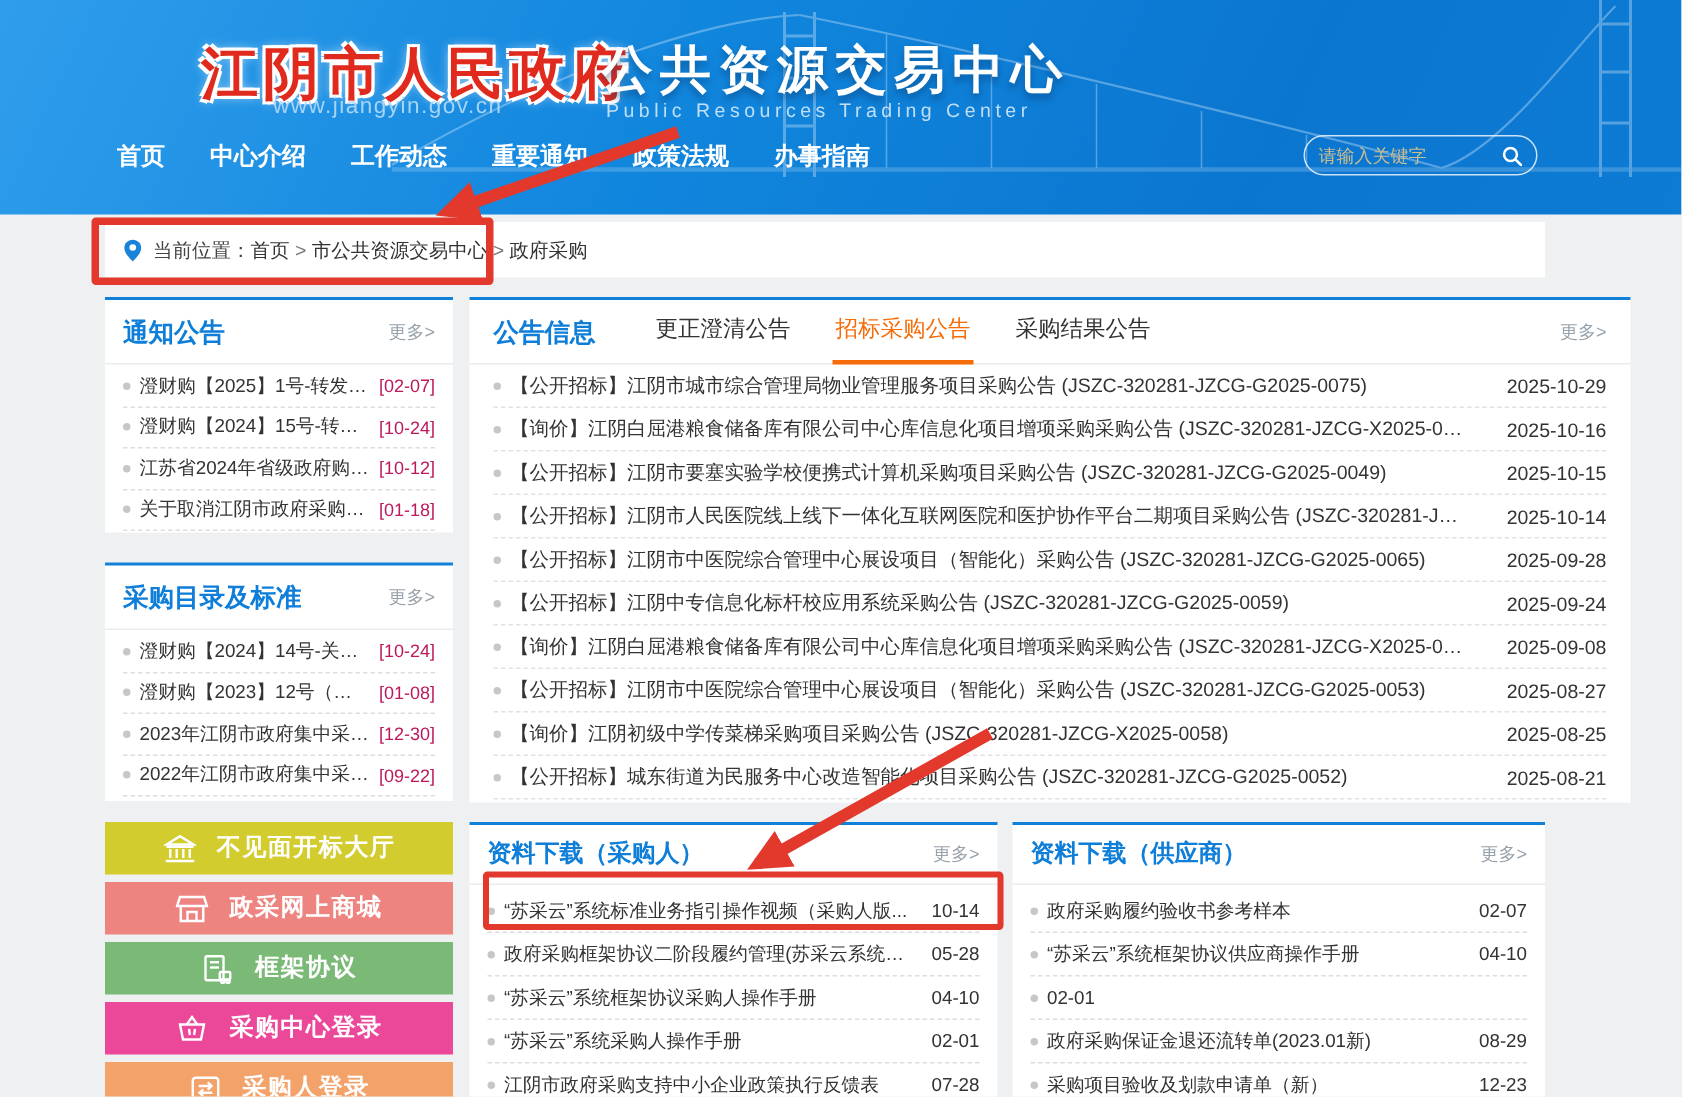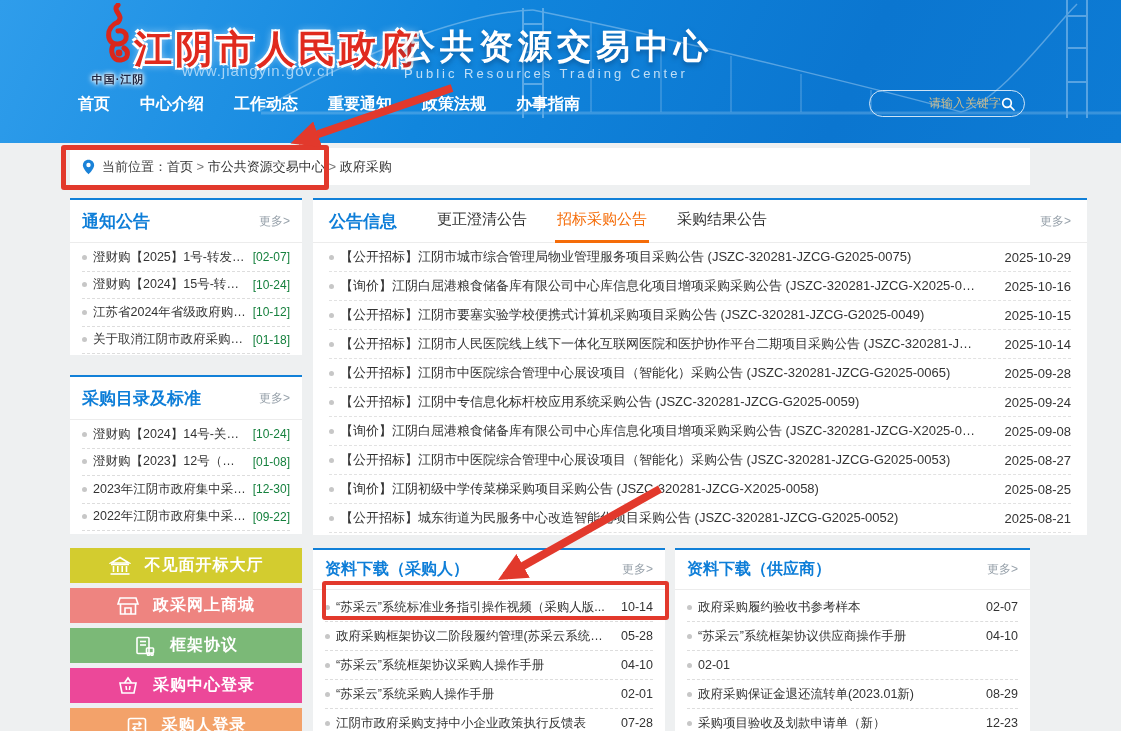--- a/index.html
+++ b/index.html
@@ -17,21 +17,21 @@
     letter-spacing:3px; text-shadow:-2px -2px 0 #fff,2px -2px 0 #fff,-2px 2px 0 #fff,2px 2px 0 #fff,0 0 8px rgba(255,255,255,.9); }
   .gov-url { position:absolute; left:182px; top:62px; font-size:15px; color:rgba(180,220,248,.9); letter-spacing:1px; }
   .center-title { position:absolute; left:401px; top:24px; font-size:34px; font-weight:bold; color:#fff;
     letter-spacing:5px; text-shadow:0 3px 5px rgba(8,58,108,.5); }
   .center-sub { position:absolute; left:404px; top:66px; font-size:13px; color:rgba(222,238,252,.85); letter-spacing:3px; }
   .main-nav { position:absolute; left:78px; top:94px; display:flex; gap:30px; }
   .nav-item { font-size:16px; color:#fff; font-weight:bold; cursor:pointer; white-space:nowrap; }
   .search-box { position:absolute; right:96px; top:90px; width:156px; height:27px;
     border:1px solid rgba(255,255,255,.8); border-radius:14px; display:flex; align-items:center; padding:0 9px; }
   .search-box input { flex:1; min-width:0; background:transparent; border:none; outline:none; color:#fff; font-size:12px;
-    font-family:Liberation Mono, monospace;text-align:right; }
+    font-family:Liberation Sans, sans-serif; }
   .search-box input::placeholder { color:#cdbd8f; }
   .search-btn { background:transparent; border:none; cursor:pointer; display:flex; align-items:center; padding:0; }
 
   
   .breadcrumb-bar { margin:5px 0 0 70px; width:960px; height:37px; background:#fff;
     display:flex; align-items:center; padding:0 12px; font-size:13px; color:#444; }
   .pin-icon { margin-right:7px; display:flex; }
   .crumb { color:#333; cursor:pointer; }
   .crumb + .crumb::before { content:" > "; color:#777; cursor:default; }
 
@@ -44,21 +44,21 @@
   .panel { background:#fff; border-top:2px solid #1180d8; }
   .panel-head { display:flex; align-items:center; justify-content:space-between; height:43px;
     padding:0 12px; border-bottom:1px solid #ececec; }
   .panel-title { font-size:17px; font-weight:bold; color:#0e7ed8; white-space:nowrap; }
   .more-link { font-size:12px; color:#98a2ab; cursor:pointer; white-space:nowrap; }
 
   .side-list { padding:1px 12px 0; }
   .side-item { display:flex; align-items:center; height:27.5px; border-bottom:1px dashed #ddd; font-size:12.5px; }
   .dot { width:5px; height:5px; border-radius:50%; background:#c7c7c7; margin-right:6px; flex:none; }
   .side-text { flex:1; overflow:hidden; white-space:nowrap; text-overflow:ellipsis; color:#333; cursor:pointer; }
-  .side-date { margin-left:6px; color:#15803d; font-size:12px; flex:none; }
+  .side-date { margin-left:6px; color:#be185d; font-size:12px; flex:none; }
 
   .panel.notices { height:157px; }
   .panel.catalog { margin-top:20px; height:159px; }
 
   .panel.main-panel { width:810px; height:337px; }
   .main-head { padding:0 16px; }
   .tabs { display:flex; gap:26px; margin-left:38px; flex:1; height:43px; align-items:stretch; }
   .tab { font-size:15px; color:#333; display:flex; align-items:center; border-bottom:3px solid transparent;
     cursor:pointer; padding:0 2px; }
   .tab.active { color:#f56c08; border-bottom-color:#f56c08; }
@@ -106,31 +106,20 @@
       <path d="M272 10 C420 40 640 95 700 112 C740 100 790 30 816 4" stroke-width="1.5"></path>
       <line x1="330" y1="22" x2="330" y2="112" stroke-width="1"></line>
       <line x1="400" y1="38" x2="400" y2="112" stroke-width="1"></line>
       <line x1="470" y1="56" x2="470" y2="112" stroke-width="1"></line>
       <line x1="540" y1="74" x2="540" y2="112" stroke-width="1"></line>
       <line x1="610" y1="90" x2="610" y2="112" stroke-width="1"></line>
       <line x1="0" y1="113" x2="860" y2="113" stroke-width="3" opacity=".6"></line>
     </g>
   </svg>
 
-  <div class="logo-wrap">
-    <svg width="42" height="64" viewBox="0 0 42 64">
-      <g stroke="#d9271c" fill="none" stroke-linecap="round">
-        <path d="M21 2 C14 8 28 12 21 19" stroke-width="5"></path>
-        <path d="M21 19 C8 24 9 42 21 41 C33 40 31 26 21 28" stroke-width="5"></path>
-        <path d="M17 41 C12 48 16 58 24 57 C32 56 32 48 27 45" stroke-width="5"></path>
-        <circle cx="22" cy="50" r="3.4" fill="#d9271c" stroke="none"></circle>
-      </g>
-    </svg>
-    <div class="logo-caption">中国·江阴</div>
-  </div>
 
   <div class="gov-title">江阴市人民政府</div>
   <div class="gov-url">www.jiangyin.gov.cn</div>
   <div class="center-title">公共资源交易中心</div>
   <div class="center-sub">Public Resources Trading Center</div>
 
   <nav class="main-nav">
 
   <span class="nav-item">首页</span>
       <span class="nav-item">中心介绍</span>

